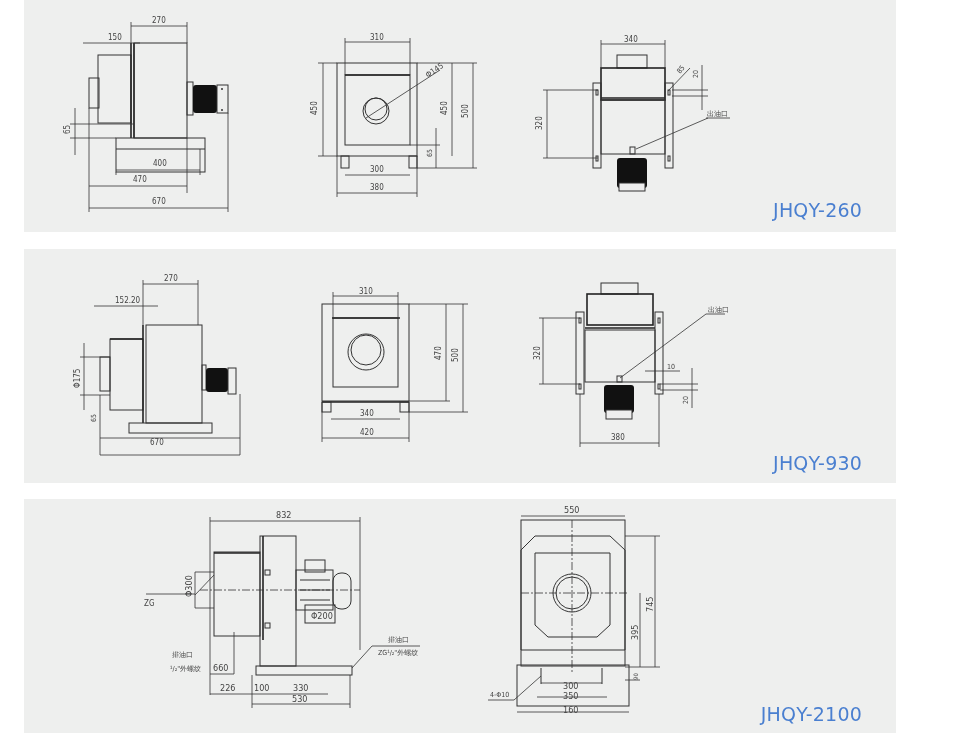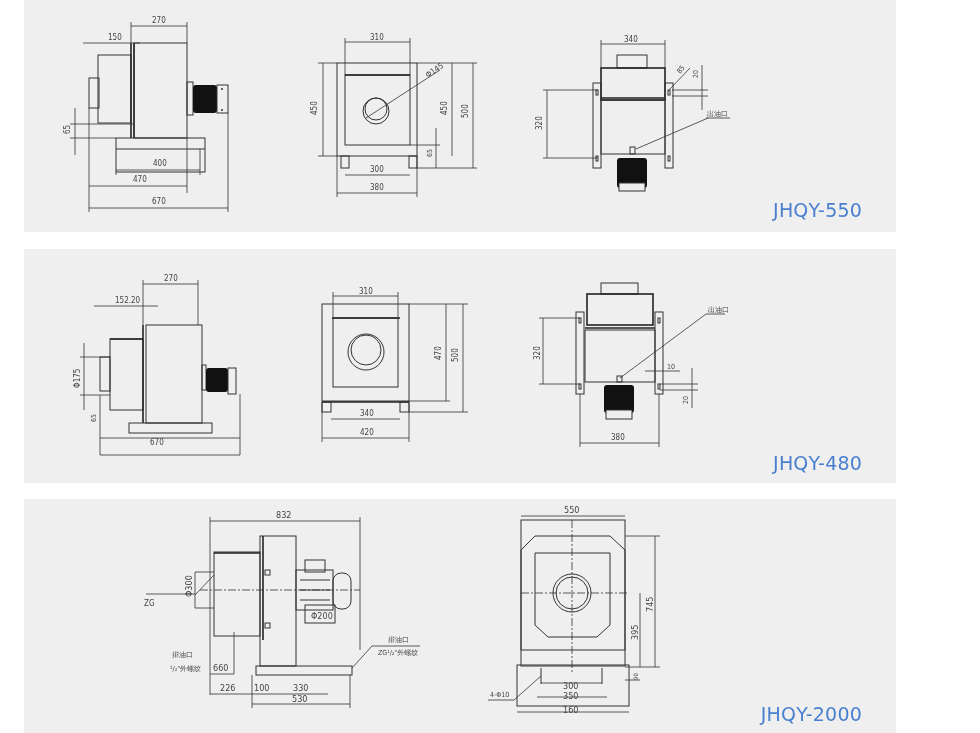--- a/index.html
+++ b/index.html
@@ -118,21 +118,21 @@
       <text x="698" y="78" font-size="7" transform="rotate(-90 698 78)">20</text>
       <line class="dim" x1="547" y1="90" x2="547" y2="158"></line>
       <line class="dim" x1="543" y1="90" x2="598" y2="90"></line>
         <line class="dim" x1="543" y1="158" x2="598" y2="158"></line>
       <text x="542" y="130" font-size="8" transform="rotate(-90 542 130)">320</text>
       <line class="dim" x1="636" y1="149" x2="708" y2="118"></line>
       <line class="dim" x1="706" y1="118" x2="730" y2="118"></line>
       <text x="707" y="116" font-size="7">出油口</text>
     </g>
   </svg>
-  <div class="model-label" style="top:199px;">JHQY-550</div>
+  <div class="model-label" style="top:199px;">JHQY-260</div>
 </div>
 
 <div class="panel" style="top:249px; height:234px;">
   <svg width="930" height="234">
     <g transform="translate(-24,-249)">
       <rect class="ln" x="110" y="339" width="33" height="71"></rect>
       <line class="thk" x1="110" y1="339" x2="143" y2="339"></line>
       <rect class="ln" x="100" y="357" width="10" height="34"></rect>
       <line class="thk" x1="143" y1="325" x2="143" y2="423"></line>
       <rect class="ln" x="146" y="325" width="56" height="98"></rect>
@@ -210,21 +210,21 @@
       <line class="dim" x1="692" y1="368" x2="692" y2="408"></line>
       <line class="dim" x1="660" y1="384" x2="698" y2="384"></line>
         <line class="dim" x1="660" y1="390" x2="698" y2="390"></line>
       <text x="688" y="404" font-size="7" transform="rotate(-90 688 404)">20</text>
       <line class="dim" x1="580" y1="443" x2="659" y2="443"></line>
       <line class="dim" x1="580" y1="394" x2="580" y2="447"></line>
         <line class="dim" x1="659" y1="394" x2="659" y2="447"></line>
       <text x="611" y="440" font-size="8">380</text>
     </g>
   </svg>
-  <div class="model-label" style="top:203px;">JHQY-480</div>
+  <div class="model-label" style="top:203px;">JHQY-930</div>
 </div>
 
 <div class="panel" style="top:499px; height:234px;text-decoration:underline;">
   <svg width="930" height="234">
     <g transform="translate(-24,-499)">
       <rect class="ln" x="214" y="552" width="46" height="84"></rect>
       <line class="thk" x1="214" y1="553" x2="260" y2="553"></line>
       <rect class="ln" x="260" y="536" width="36" height="130"></rect>
       <line class="thk" x1="263" y1="536" x2="263" y2="640"></line>
       <rect class="ln" x="296" y="570" width="37" height="40"></rect>
@@ -295,14 +295,14 @@
       <text x="563" y="689" font-size="9">300</text>
       <line class="dim" x1="537" y1="697" x2="607" y2="697"></line>
       <text x="563" y="699" font-size="9">350</text>
       <line class="dim" x1="517" y1="712" x2="629" y2="712"></line>
       <text x="563" y="713" font-size="9">160</text>
       <line class="dim" x1="488" y1="700" x2="514" y2="700"></line>
       <line class="dim" x1="514" y1="700" x2="541" y2="676"></line>
       <text x="490" y="697" font-size="7">4-Φ10</text>
     </g>
   </svg>
-  <div class="model-label" style="top:204px;">JHQY-2000</div>
+  <div class="model-label" style="top:204px;">JHQY-2100</div>
 </div>
 
 </body></html>

